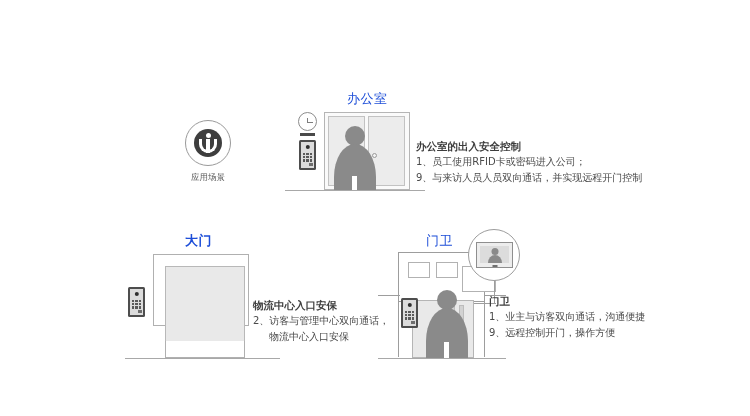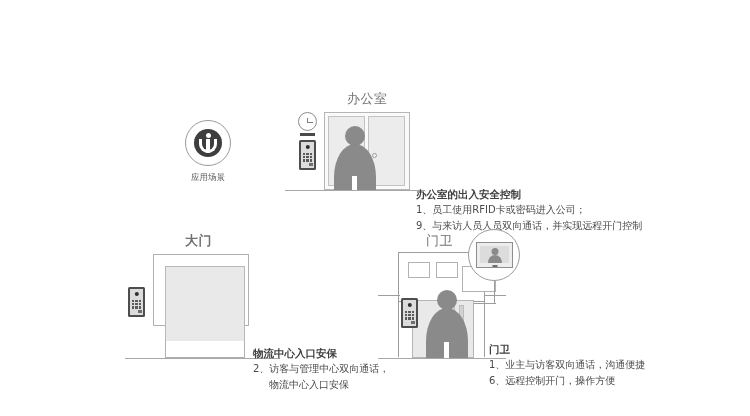--- a/index.html
+++ b/index.html
@@ -18,31 +18,30 @@
   .stage {
     position: absolute;
     left: 0; top: 0;
     width: 750px; height: 416px;
   }
   .abs { position: absolute; }
 
   
   .cap-title {
     font-size: 13px;
-    color: #737373;
+    color: #1d4ed8;
     letter-spacing: 0.5px;
     white-space: nowrap;
   }
   .body-head {
     font-size: 10.5px;
     color: #3d3d3d;
     font-weight: bold;
     white-space: nowrap;
     line-height: 16px;
-    margin-top: 48px;
   }
   .body-line {
     font-size: 10px;
     color: #4a4a4a;
     white-space: nowrap;
     line-height: 16px;
   }
   .small-label {
     font-size: 8.5px;
     color: #555;
@@ -452,17 +451,17 @@
       <div class="fig-head" style="left:13px; top:0; width:20px; height:20px;"></div>
       <div class="fig-body" style="left:2px; top:18px; width:42px; height:50px;"></div>
       <div class="fig-gap" style="left:20px; top:52px; width:5px; height:16px;"></div>
     </div>
 
     <div class="ground abs" style="left:378px; top:358px; width:128px;"></div>
 
     <div class="abs" style="left:489px; top:293px;">
       <div class="body-head">门卫</div>
       <div class="body-line">1、业主与访客双向通话，沟通便捷</div>
-      <div class="body-line">6、远程控制开门，操作方便</div>
+      <div class="body-line">9、远程控制开门，操作方便</div>
     </div>
   </div>
 
 </div>
 
 </body></html>

